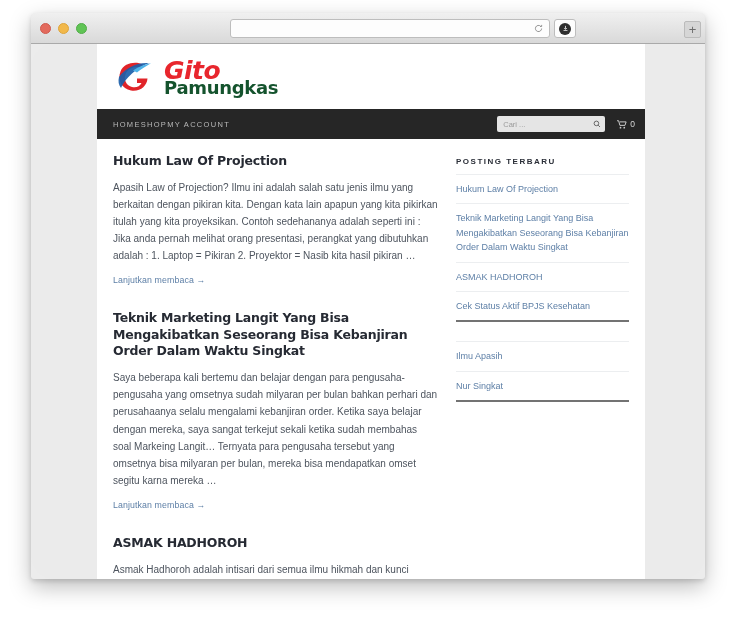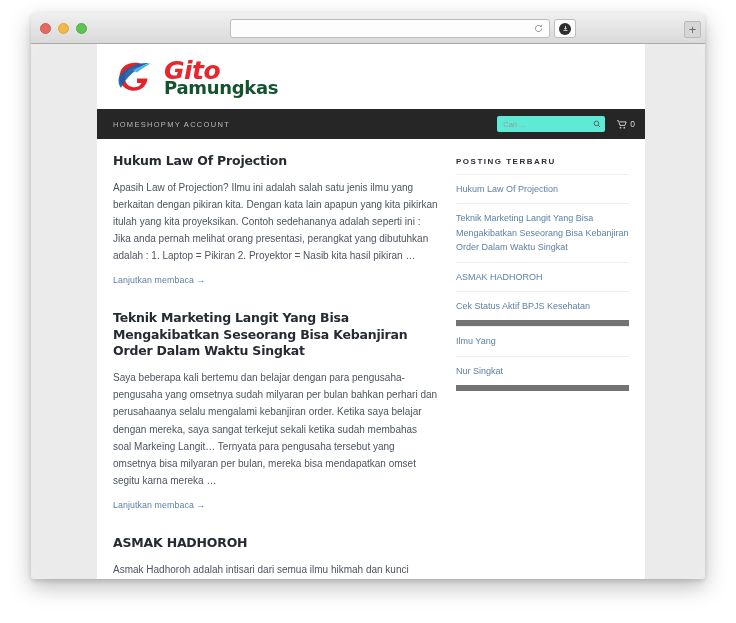--- a/index.html
+++ b/index.html
@@ -130,21 +130,21 @@
   .nav-link {
     font-size: 7.5px; letter-spacing: 1.3px;
     color: #b9b9b9; text-transform: uppercase;
     text-decoration: none; white-space: nowrap;
   }
   .nav-right {
     margin-left: auto; display: flex; align-items: center; gap: 12px;
   }
   .search-box {
     width: 108px; height: 16px;
-    background: #5eead4; border-radius: 2px;
+    background: #e5e5e5; border-radius: 2px;
     display: flex; align-items: center;
     padding: 0 4px 0 6px;
   }
   .search-input {
     flex: 1; border: none; outline: none;
     font-family: "Liberation Sans", sans-serif;
     font-size: 7.5px; color: #555;
     background: transparent; width: 100%;
   }
   .search-input::placeholder { color: #9a9a9a; }
@@ -181,31 +181,31 @@
   .readmore {
     display: inline-block;
     margin-top: 11px;
     font-size: 8.8px;
     color: #5d7fa6;
     text-decoration: none;
     letter-spacing: 0.1px;
   }
 
   
-  .widget { }
+  .widget { margin-bottom: 19px; }
   .widget-title {
     font-size: 8px; font-weight: bold;
     letter-spacing: 1.5px;
     color: #2b2f38;
     text-transform: uppercase;
     padding-bottom: 8px;
   }
   .widget-list { list-style: none; }
   .widget-list li { border-top: 1px solid #eceef0; }
-  .widget-list li:last-child { border-bottom: 6px solid #737373; }
+  .widget-list li:last-child { border-bottom: 2px solid #737373; }
   .widget-link {
     display: block;
     padding: 7px 0;
     font-size: 9px; line-height: 1.6;
     color: #5d7fa6;
     text-decoration: none;
   }
 </style>
 </head>
 <body>
@@ -329,21 +329,21 @@
                   </li>
                 <li>
                     <a class="widget-link" href="#">Cek Status Aktif BPJS Kesehatan</a>
                   </li>
               </ul>
             </div>
 
             <div class="widget">
               <ul class="widget-list">
                 <li>
-                    <a class="widget-link" href="#">Ilmu Yang</a>
+                    <a class="widget-link" href="#">Ilmu Apasih</a>
                   </li>
                 <li>
                     <a class="widget-link" href="#">Nur Singkat</a>
                   </li>
               </ul>
             </div>
 
           </div>
         </div>
 

